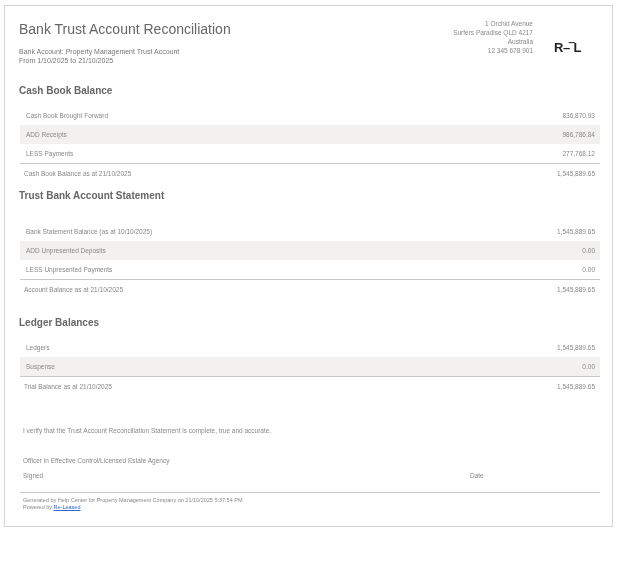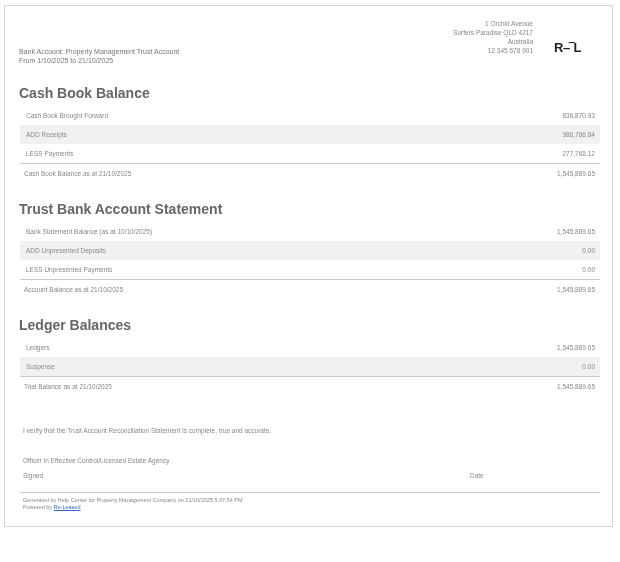--- a/index.html
+++ b/index.html
@@ -4,36 +4,37 @@
   <style>
     html, body { margin: 0; padding: 0; background: #ffffff; }
     body { width: 620px; height: 562px; position: relative; font-family: "Liberation Sans", sans-serif; color: #777; }
     .page { position: absolute; left: 4px; top: 5px; width: 609px; height: 522px; border: 1px solid #d6d6d6; background: #fff; box-sizing: border-box; }
     .title { position: absolute; left: 14px; top: 15px; font-size: 14px; color: #666; }
     .subline { position: absolute; left: 14px; font-size: 7px; color: #777; line-height: 9px; }
     .company { position: absolute; right: 79px; top: 13px; text-align: right; }
     .company-name { font-size: 9px; font-weight: bold; color: #777; line-height: 12px; }
     .addr-line { font-size: 6.5px; color: #888; line-height: 9px; }
     .logo { position: absolute; left: 549px; top: 34px; font-size: 13px; font-weight: bold; color: #222; letter-spacing: -0.5px; }
-    .section-head { position: absolute; left: 14px; font-size: 14px; font-weight: bold; color: #666; }
+    .section-head { position: absolute; left: 14px; font-size: 10px; font-weight: bold; color: #666; }
     .row { position: absolute; left: 15px; width: 580px; height: 19px; box-sizing: border-box; }
     .row.shaded { background: #f2f1ef; }
     .row.total-line { border-top: 1px solid #c9c9c9; }
     .row .lbl { position: absolute; left: 6px; top: 6px; font-size: 6.5px; color: #888; }
     .row.total .lbl { left: 4px; }
     .row .val { position: absolute; right: 5px; top: 6px; font-size: 6.5px; color: #888; }
     .para { position: absolute; left: 18px; font-size: 6.5px; color: #888; }
     .sig-rule { position: absolute; left: 15px; top: 486px; width: 580px; border-top: 1px solid #c9c9c9; }
     .footer { position: absolute; left: 18px; font-size: 5.5px; color: #888; line-height: 7px; }
     .footer a { color: #3366cc; text-decoration: underline; }
   </style>
 </head>
 <body>
 
 <div class="page">
+  <div class="title">Bank Trust Account Reconciliation</div>
   <div class="subline" style="top:41px;">Bank Account: Property Management Trust Account</div>
   <div class="subline" style="top:50px;">From 1/10/2025 to 21/10/2025</div>
 
   <div class="company">
     <div class="addr-line">1 Orchid Avenue</div>
     <div class="addr-line">Surfers Paradise QLD 4217</div>
     <div class="addr-line">Australia</div>
     <div class="addr-line">12 345 678 901</div>
   </div>
   <div class="logo">R–‾L</div>
@@ -49,21 +50,21 @@
   </div>
   <div class="row" style="top:138px;">
     <span class="lbl">LESS Payments</span>
     <span class="val">277,768.12</span>
   </div>
   <div class="row total total-line" style="top:157px;">
     <span class="lbl">Cash Book Balance as at 21/10/2025</span>
     <span class="val">1,545,889.65</span>
   </div>
 
-  <div class="section-head" style="top:195px;">Trust Bank Account Statement</div>
+  <div class="section-head" style="top:184px;">Trust Bank Account Statement</div>
   <div class="row" style="top:216px;">
     <span class="lbl">Bank Statement Balance (as at 10/10/2025)</span>
     <span class="val">1,545,889.65</span>
   </div>
   <div class="row shaded" style="top:235px;">
     <span class="lbl">ADD Unpresented Deposits</span>
     <span class="val">0.00</span>
   </div>
   <div class="row" style="top:254px;">
     <span class="lbl">LESS Unpresented Payments</span>

